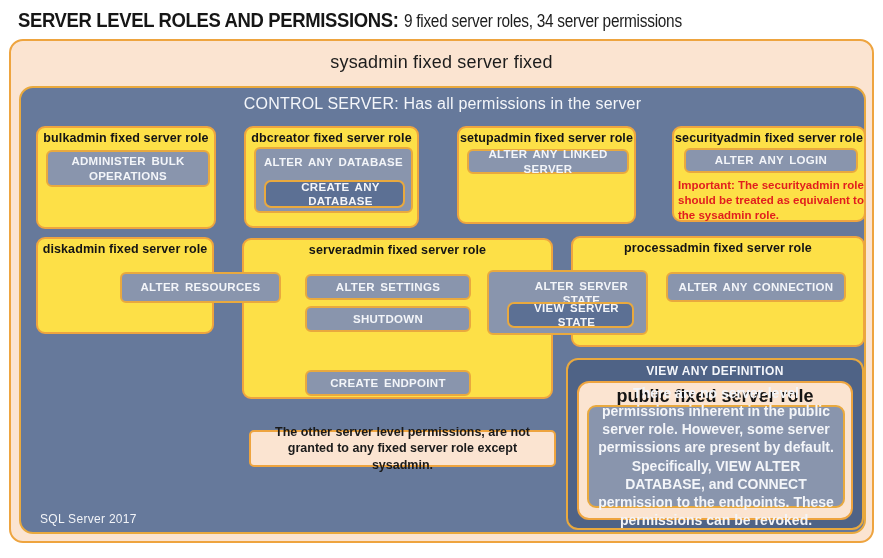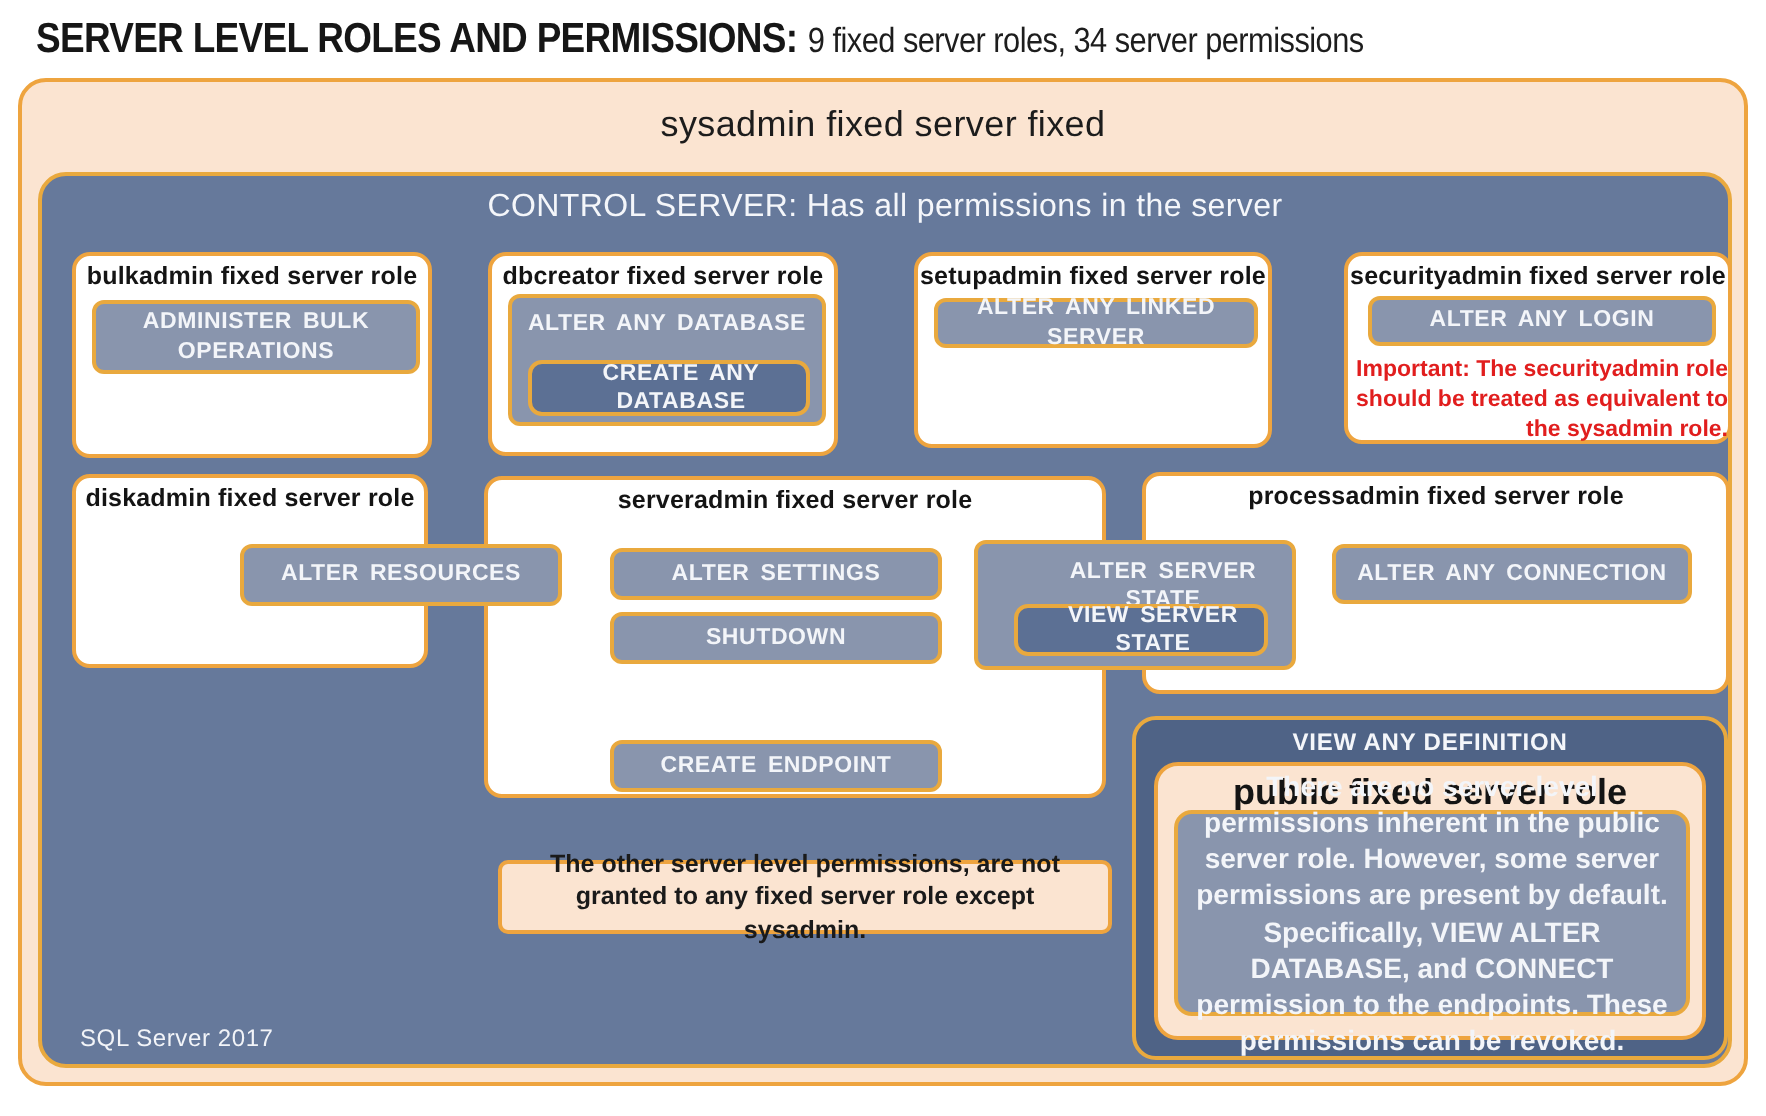--- a/index.html
+++ b/index.html
@@ -23,42 +23,42 @@
   #sysadmin-title{left:0;top:11px;width:100%;text-align:center;
     font-size:18px;color:#1c1c1c;letter-spacing:.2px;}
 
   #control-box{left:8px;top:45px;width:847px;height:448px;
     background:#66799B;border:2px solid #E9A93E;border-radius:14px;}
   #control-title{left:0;top:7px;width:100%;text-align:center;
     font-size:16px;color:#F4F6FA;letter-spacing:.2px;}
   #control-footer{left:19px;top:424px;font-size:12px;color:#F2F4F8;letter-spacing:.3px;}
 
   
-  .role{background:#ffffff;border:2px solid #EEA43F;border-radius:9px;}
+  .role{background:#fde047;border:2px solid #EEA43F;border-radius:9px;}
   .role-title{position:absolute;left:0;top:3px;width:100%;text-align:center;
     font-size:12.5px;font-weight:bold;color:#141414;letter-spacing:.1px;}
 
   
   .perm{background:#8995AD;border:2px solid #E9A93E;border-radius:6px;
     color:#F3F5F9;font-weight:bold;font-size:11.5px;letter-spacing:.3px;word-spacing:2px;
     display:flex;align-items:center;justify-content:center;text-align:center;line-height:1.25;}
   .perm.dark{background:#5C7094;border-radius:7px;padding-left:12px;}
 
   
   #role-bulkadmin{left:15px;top:38px;width:180px;height:103px;}
   #perm-bulk{left:8px;top:22px;width:164px;height:37px;padding:0 10px;}
   #role-dbcreator{left:223px;top:38px;width:175px;height:102px;}
   #perm-alter-any-db{left:8px;top:19px;width:159px;height:66px;display:block;}
   #perm-alter-any-db .outer-label{display:block;margin-top:6px;text-align:center;}
   #perm-create-any-db{left:8px;top:31px;width:141px;height:28px;}
   #role-setupadmin{left:436px;top:38px;width:179px;height:98px;}
   #perm-linked-server{left:8px;top:21px;width:162px;height:25px;}
   #role-securityadmin{left:651px;top:38px;width:194px;height:96px;}
   #perm-alter-login{left:10px;top:20px;width:174px;height:25px;}
-  #securityadmin-warning{left:4px;top:50px;width:186px;text-align:right;
+  #securityadmin-warning{left:4px;top:50px;width:186px;text-align:left;
     color:#E11E1E;font-weight:bold;font-size:11.5px;line-height:1.32;}
 
   
   #role-diskadmin{left:15px;top:149px;width:178px;height:97px;}
   #role-serveradmin{left:221px;top:150px;width:311px;height:161px;}
   .sa-perm{left:61px;width:166px;height:26px;position:absolute;}
   #sa-perm-0{top:34px;} #sa-perm-1{top:66px;} #sa-perm-2{top:98px;} #sa-perm-3{top:130px;}
   #role-processadmin{left:550px;top:148px;width:294px;height:111px;}
   #perm-any-connection{left:93px;top:34px;width:180px;height:30px;}
 

